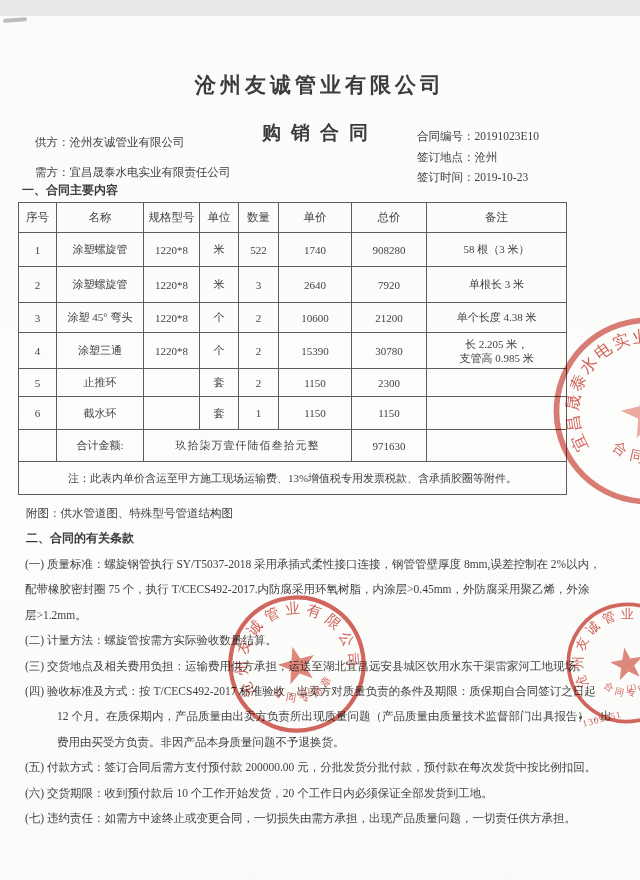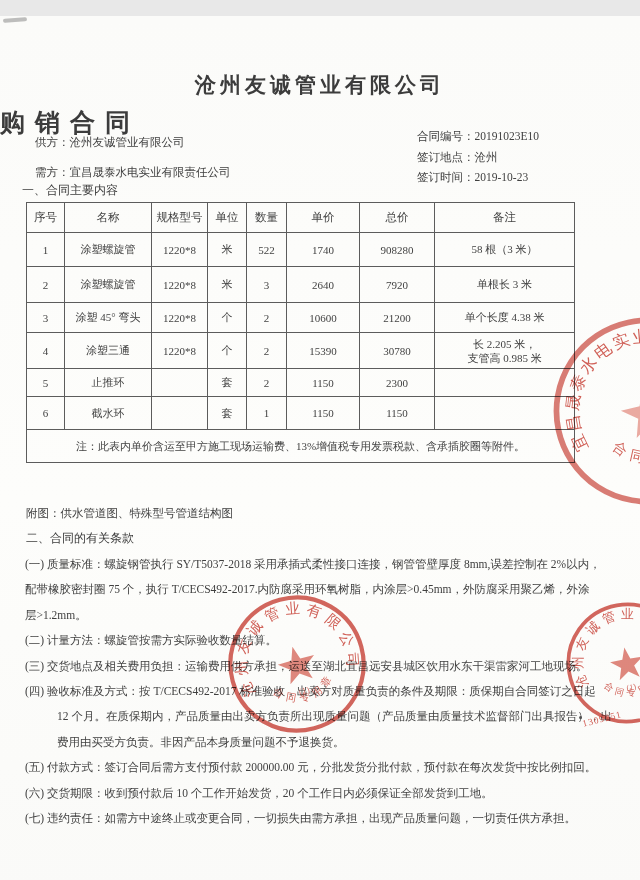--- a/index.html
+++ b/index.html
@@ -5,33 +5,33 @@
   html,body{margin:0;padding:0;background:#e8e8e8;}
   .page{
     position:relative;width:640px;height:880px;margin:16px auto;
     background:linear-gradient(180deg,#fbfbf9 0%,#fdfdfb 55%,#fafaf8 100%);
     overflow:hidden;
     font-family:"Liberation Serif","DejaVu Serif",serif;
     color:#404040;
   }
   .abs{position:absolute;}
   .title1{left:0;top:55px;width:640px;text-align:center;font-size:21px;letter-spacing:4px;font-weight:600;color:#3c3c3c;}
-  .title2{left:0;top:90px;width:640px;font-size:25px;letter-spacing:10px;font-weight:600;color:#3c3c3c;}
+  .title2{left:0;top:104px;width:640px;text-align:center;font-size:19px;letter-spacing:10px;font-weight:600;color:#3c3c3c;}
   .meta{font-size:11.5px;height:16px;line-height:16px;white-space:nowrap;}
   .m-supplier{left:35px;top:118px;}
   .m-buyer{left:35px;top:148px;}
   .m-cno{left:417px;top:112px;}
   .m-place{left:417px;top:133px;}
   .m-date{left:417px;top:153px;}
-  .sec-title{font-size:12px;font-weight:400;height:16px;line-height:16px;color:#3b3b3b;}
+  .sec-title{font-size:12px;font-weight:700;height:16px;line-height:16px;color:#3b3b3b;}
   .sec1{left:22px;top:166px;}
   .sec2{left:26px;top:514px;}
   .attach{left:26px;top:489px;font-size:11.5px;height:16px;line-height:16px;}
 
-  table.items{position:absolute;left:26px;top:186px;width:548px;border-collapse:collapse;table-layout:fixed;}
+  table.items{position:absolute;left:18px;top:186px;width:548px;border-collapse:collapse;table-layout:fixed;}
   table.items td,table.items th{
     border:1px solid #5c5c5c;font-weight:normal;font-size:11px;text-align:center;
     padding:0 2px;overflow:hidden;color:#424242;
   }
   table.items th{font-size:11.5px;}
   td.note-cell{text-align:left;padding-left:4px;font-size:11px;}
   td.words-cell{letter-spacing:1px;}
   .remark-2l{line-height:14px;}
 
   .terms{position:absolute;left:25px;top:536px;width:592px;}
@@ -146,20 +146,27 @@
         <tr style="height: 33px;">
           <td>6</td>
           <td>截水环</td>
           <td></td>
           <td>套</td>
           <td>1</td>
           <td>1150</td>
           <td>1150</td>
           <td></td>
         </tr>
+        <tr style="height: 32px;">
+          <td></td>
+          <td>合计金额:</td>
+          <td colspan="4" class="words-cell">玖拾柒万壹仟陆佰叁拾元整</td>
+          <td>971630</td>
+          <td></td>
+        </tr>
         <tr style="height: 33px;">
           <td colspan="8" class="note-cell">注：此表内单价含运至甲方施工现场运输费、13%增值税专用发票税款、含承插胶圈等附件。</td>
         </tr>
       </tbody>
   </table>
 
   <div class="abs attach">附图：供水管道图、特殊型号管道结构图</div>
   <div class="abs sec-title sec2">二、合同的有关条款</div>
 
   <div class="terms">

